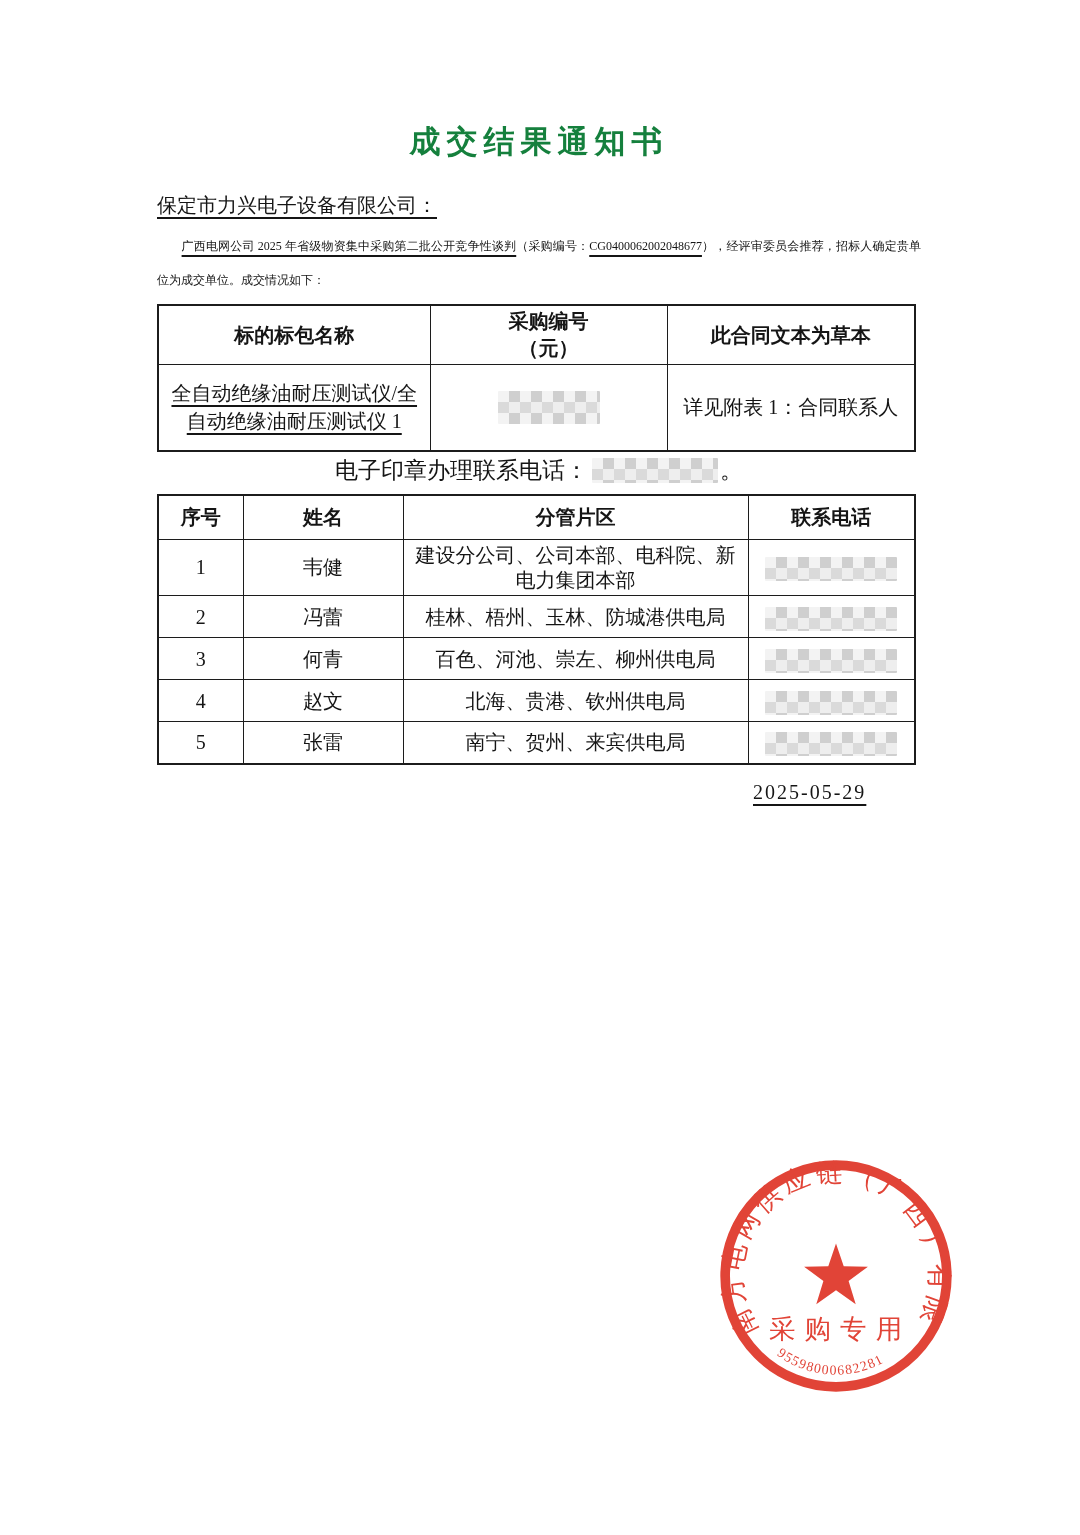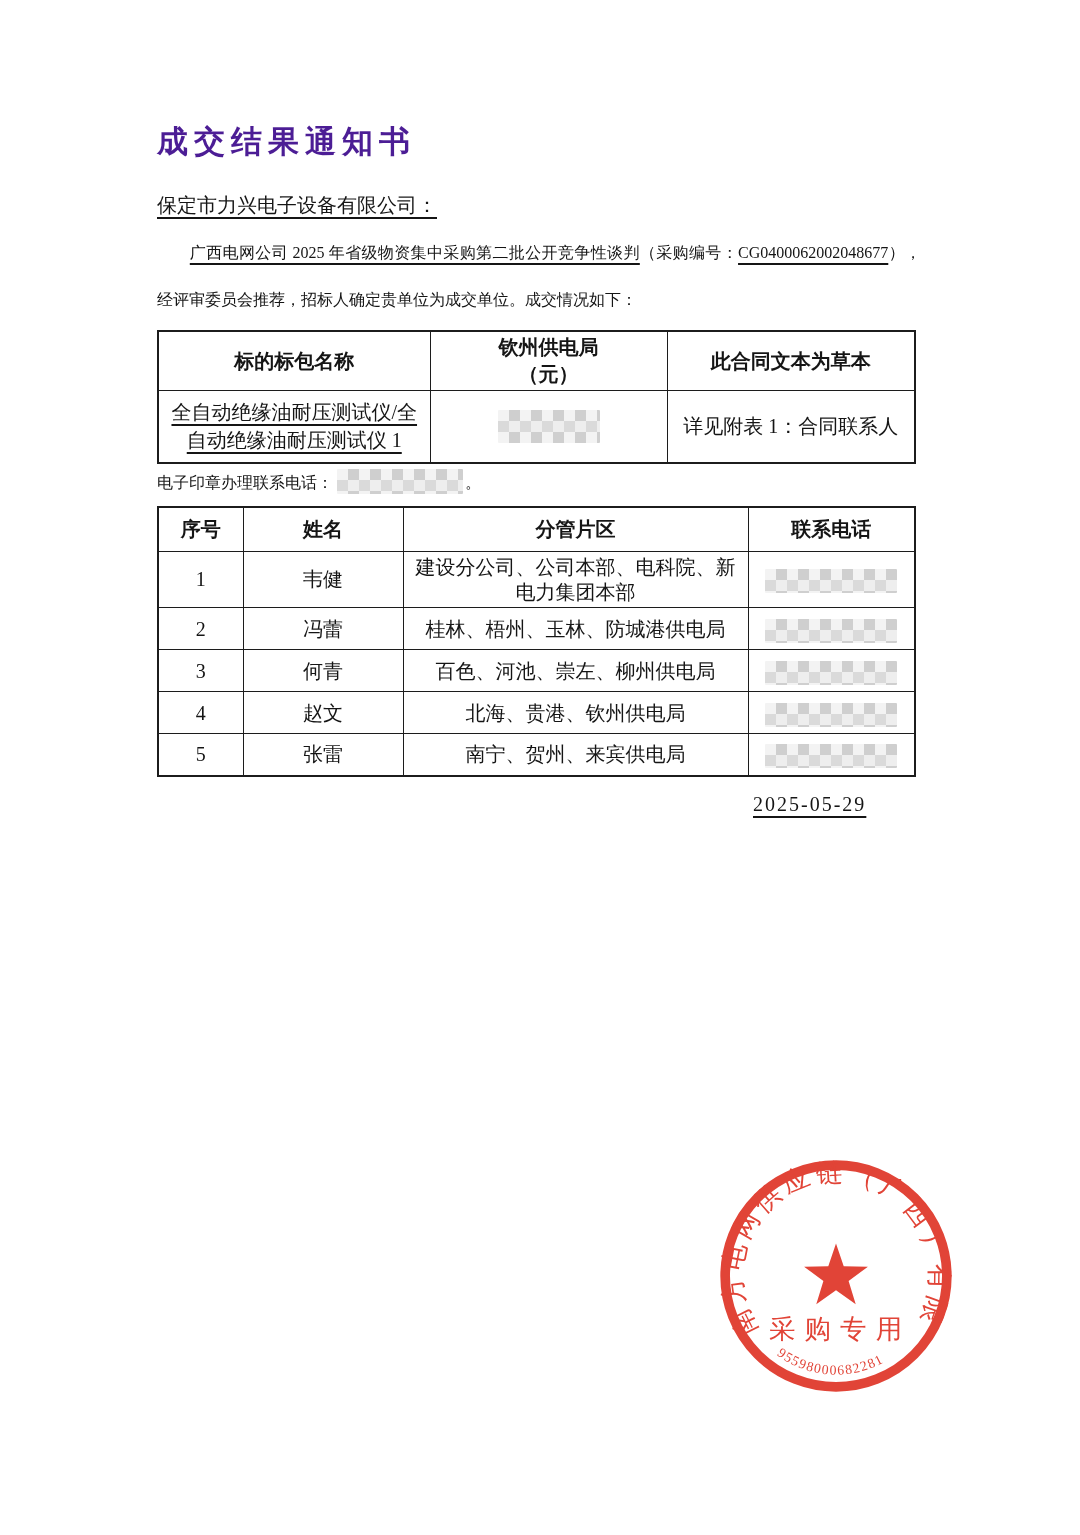--- a/index.html
+++ b/index.html
@@ -9,74 +9,74 @@
     width: 1080px; height: 1535px;
     background: #ffffff;
     overflow: hidden;
     font-family: "Liberation Serif", "DejaVu Serif", serif;
     color: #151515;
   }
   .content { position: absolute; left: 157px; top: 0; width: 764px; }
 
   .doc-title {
     margin-top: 118px;
-    text-align: left;
+    text-align: center;
     font-family: "Liberation Sans", "DejaVu Sans", sans-serif;
     font-weight: bold;
     font-size: 31px;
     letter-spacing: 6px;
     line-height: 48px;
-    color: #4c1d95;
+    color: #15803d;
   }
   .addressee {
     margin-top: 21px;
     font-size: 20px;
     line-height: 36px;
   }
   .u { text-decoration: underline; text-underline-offset: 5px; text-decoration-thickness: 1.5px; }
 
   .para {
-    font-size: 16px;
-    line-height: 47px;
+    font-size: 12px;
+    line-height: 34px;
     text-align: justify;
     text-indent: 2.05em;
   }
   .intro { margin-top: 6px; }
   .p1 { margin-top: 7px; }
 
   table { border-collapse: collapse; table-layout: fixed; width: 757px; }
   .award-table { margin-top: 7px; border: 2.5px solid #1c1c1c; }
   .contact-table { margin-top: 4px; border: 2.5px solid #1c1c1c; }
   th, td { border: 1.5px solid #1c1c1c; text-align: center; vertical-align: middle; padding: 2px 4px; }
   th {
     font-family: "Liberation Sans", "DejaVu Sans", sans-serif;
     font-weight: bold;
     font-size: 20px;
     line-height: 27px;
   }
   td { font-size: 20px; line-height: 28px; }
   .award-table .hrow { height: 58px; }
-  .award-table .drow { height: 72px; }
+  .award-table .drow { height: 86px; }
   .contact-table .hrow { height: 45px; }
   .row-tall { height: 56px; }
   .row-tall td { line-height: 25px; }
   .row-std { height: 42px; }
 
   .mosaic {
     display: inline-block;
     vertical-align: middle;
     background: conic-gradient(#cfcfcf 25%, #eeeeee 0 50%, #dadada 0 75%, #f3f3f3 0);
     background-size: 22px 22px;
     border-radius: 1px;
   }
   .mosaic.m-amount  { width: 102px; height: 33px; }
   .mosaic.m-phone   { width: 126px; height: 25px; margin: 0 2px 4px 4px; }
   .mosaic.m-cell    { width: 132px; height: 24px; }
 
-  .phone-line { font-size: 16px; line-height: 38px; text-align: left; }
+  .phone-line { font-size: 23px; line-height: 38px; text-align: center; }
   .appendix-title { font-size: 20px; line-height: 38px; text-indent: 2.05em; margin-top: 2px; }
 
   .sign-company {
     margin-top: 24px;
     margin-left: 250px;
     font-size: 21px;
     line-height: 32px;
     letter-spacing: 1px;
   }
   .sign-date {
@@ -112,21 +112,21 @@
     <table class="award-table">
       <colgroup>
           <col style="width:272px">
           <col style="width:237px">
           <col style="width:248px">
         </colgroup>
       <tbody>
           <tr class="hrow">
         <th>标的标包名称</th>
         <th>
-          <span>钦州供电局</span><br>
+          <span>采购编号</span><br>
           <span>（元）</span>
         </th>
         <th>此合同文本为草本</th>
       </tr>
       <tr class="drow">
         <td><span class="u">全自动绝缘油耐压测试仪/全自动绝缘油耐压测试仪 1</span></td>
         <td><span class="mosaic m-amount"></span></td>
         <td>详见附表 1：合同联系人</td>
       </tr>
     </tbody>

